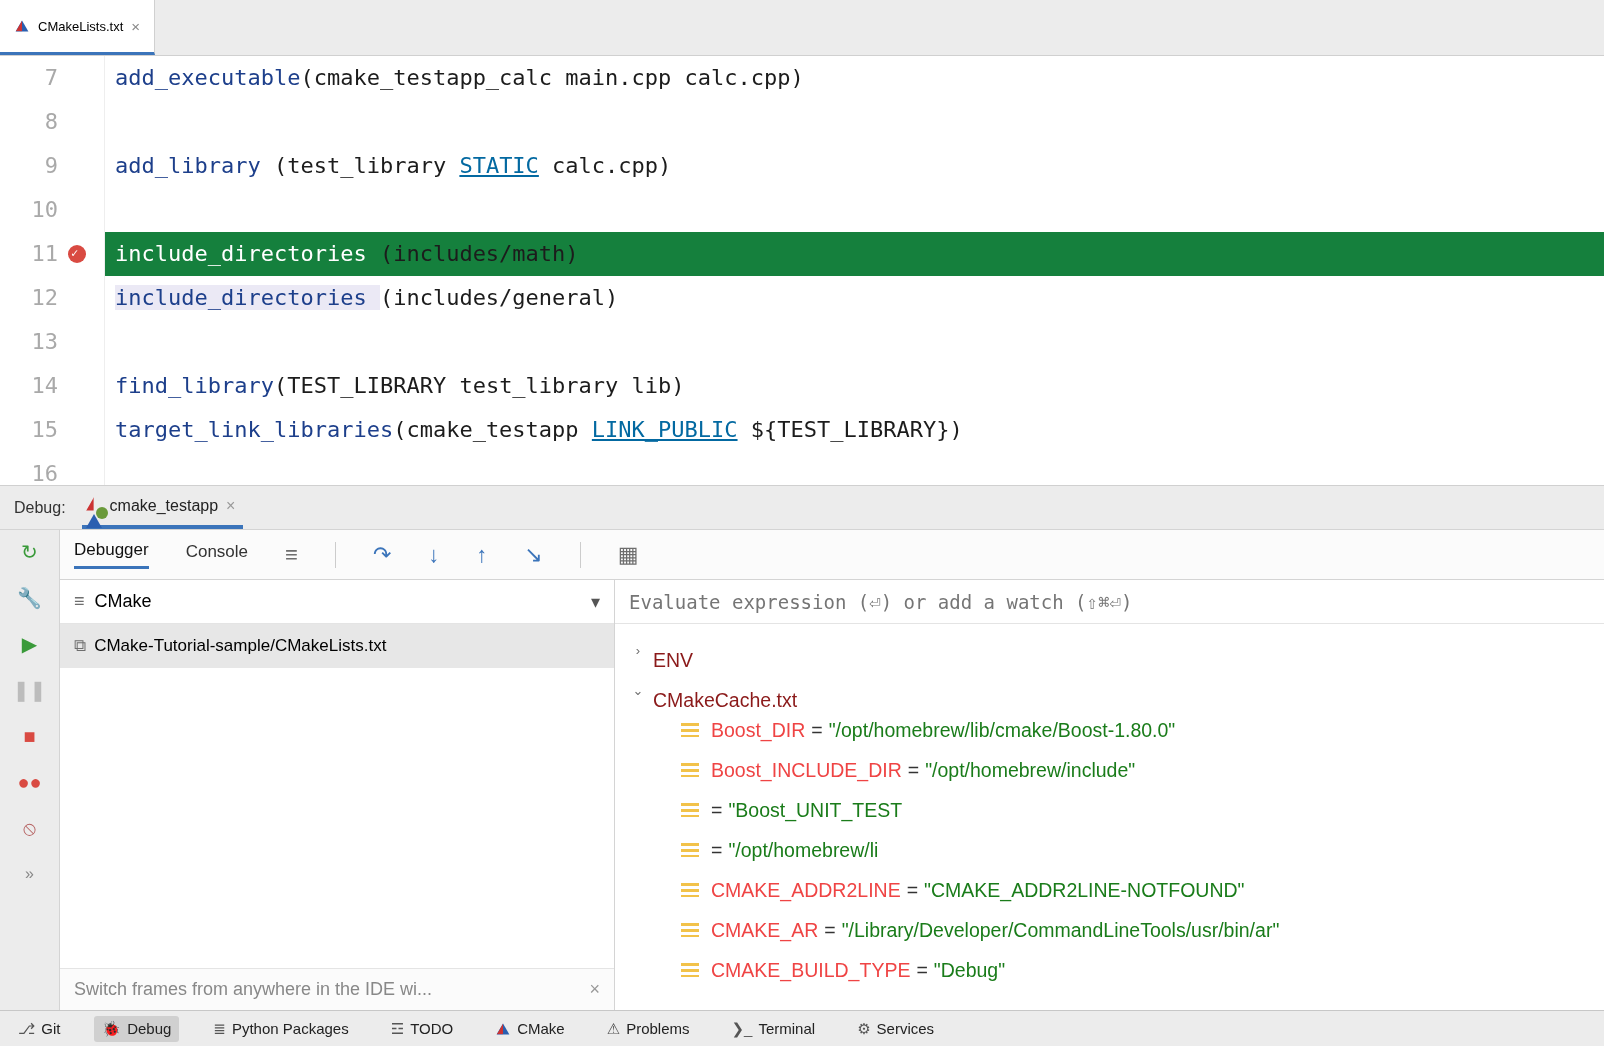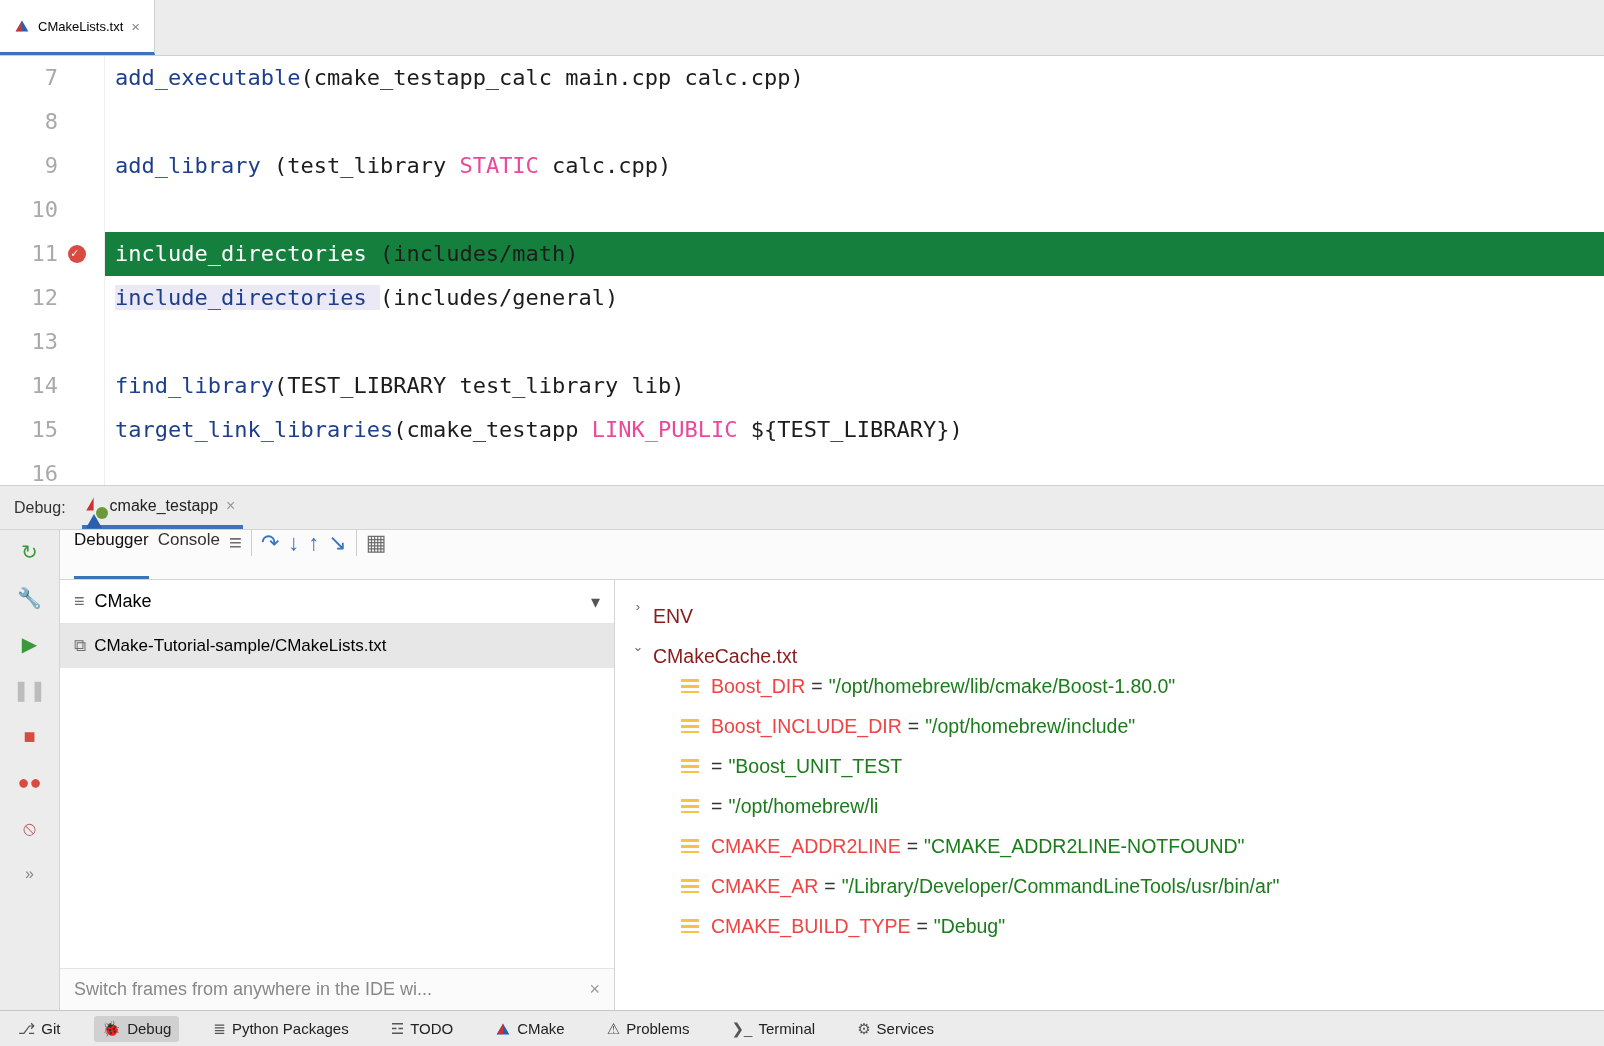--- a/index.html
+++ b/index.html
@@ -72,21 +72,21 @@
   font-size: 12px;
   position: absolute;
   top: -14px; left: 3px;
 }
 .code { flex: 1; white-space: pre; }
 .code .row { height: 44px; padding-left: 10px; }
 .code .row.sel { background: #15803d; color: #fff; }
 .code .row.sel .fn, .code .row.sel .kw { color: #fff; }
 .code .row.pale .fn { background: #ebe9f5; }
 .fn { color: #1d3f8b; }
-.kw { color: #ec4899; }
+.kw { color: #0369a1; text-decoration: underline; }
 .txt { color: #1c1c1c; }
 .paren { color: #1c1c1c; }
 
 
 .debug-header {
   display: flex;
   align-items: center;
   height: 44px;
   background: #ececec;
   border-bottom: 1px solid #d4d4d4;
@@ -133,25 +133,26 @@
 .i-mute { color: #b56060; }
 .i-more { color: #888; font-size:16px; }
 
 .debug-main {
   flex: 1;
   display: flex;
   flex-direction: column;
 }
 .dbg-tabs-row {
   display: flex;
+  align-items: center;
   height: 50px;
   border-bottom: 1px solid #d4d4d4;
   background: #fbfbfb;
   padding-left: 14px;
-  gap: 9px;
+  gap: 37px;
   font-size: 17px;
 }
 .dbg-tab { color: #333; padding-bottom: 6px; }
 .dbg-tab.active { color: #111; border-bottom: 3px solid #3b74ba; }
 .dbg-toolbar-sep { width:1px; height:26px; background:#ccc; }
 .dbg-tool { color:#3b74ba; font-size:22px; }
 .dbg-tool.grey { color:#6e6e6e; }
 
 .dbg-panes {
   flex:1;
@@ -361,20 +362,23 @@
           <span class="frameicon">⧉</span>
           <span>CMake-Tutorial-sample/CMakeLists.txt</span>
         </div>
         <div class="frames-tip">
           <span>Switch frames from anywhere in the IDE wi...</span>
           <span class="x">×</span>
         </div>
       </div>
 
       <div class="vars-pane">
+        <div class="vars-input">
+          <input placeholder="Evaluate expression (⏎) or add a watch (⇧⌘⏎)" style="">
+        </div>
         <div class="vars-tree" id="vars-tree">
             <div class="tree-row ">
               <span class="tw">›</span>
               <span class="node-name">ENV</span>
             </div>
             <div class="tree-row ">
               <span class="tw">⌄</span>
               <span class="node-name">CMakeCache.txt</span>
             </div>
             <div class="tree-row child">

